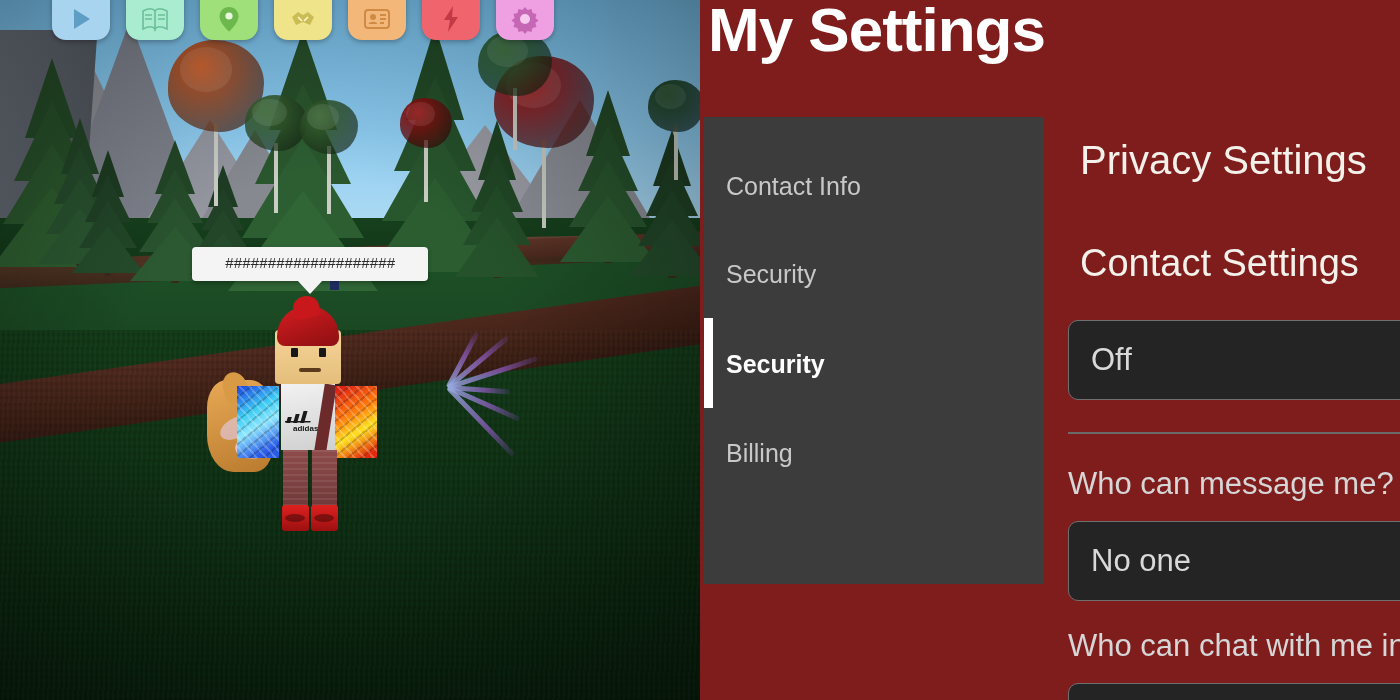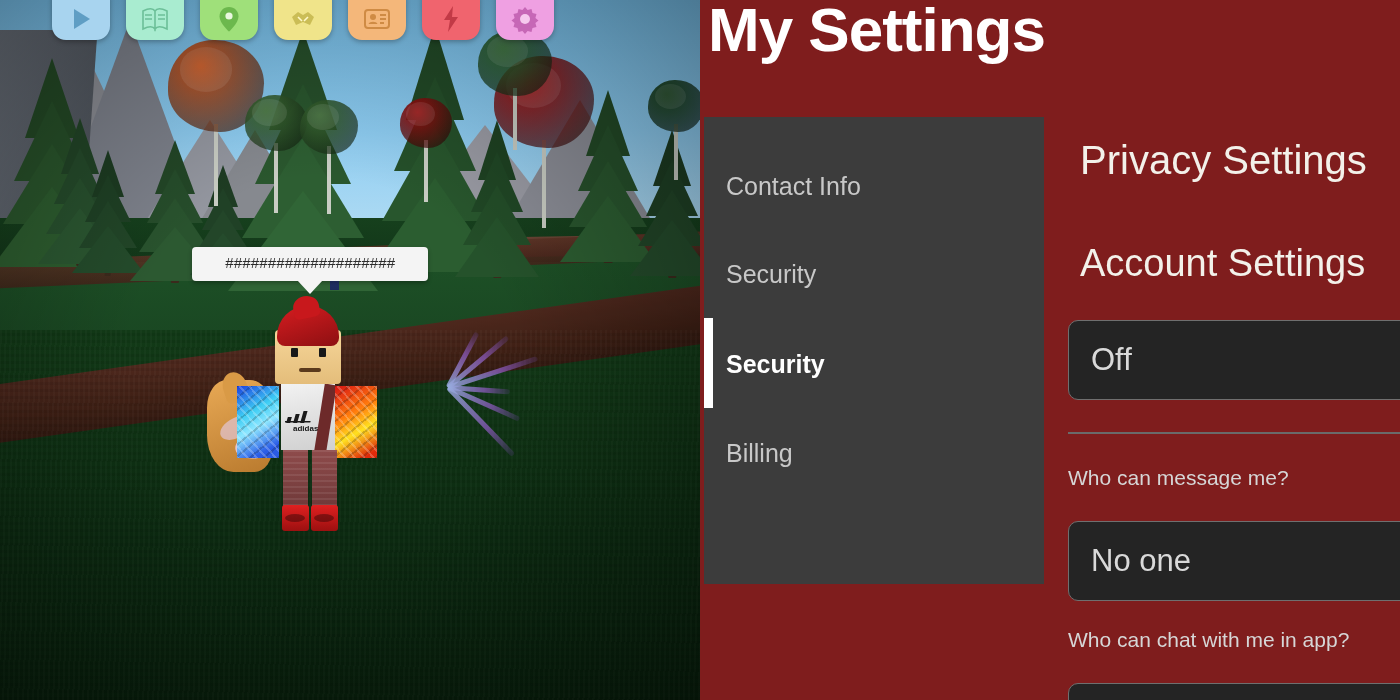--- a/index.html
+++ b/index.html
@@ -203,21 +203,21 @@
     position:absolute; left:4px; top:318px; width:9px; height:90px; background:#ffffff;
   }
 
   #content { position:absolute; left:368px; top:0; width:340px; height:700px; }
   .h-sec {
     position:absolute; left:12px; font-weight:normal; color:#f3f1ea; white-space:nowrap;
   }
   #privacy-heading { top:138px; font-size:40px; }
   #contact-heading { top:242px; font-size:38px; }
   .field-label {
-    position:absolute; left:0; font-size:21px; color:#d6d6d6; white-space:nowrap;
+    position:absolute; left:0; font-size:31px; color:#d6d6d6; white-space:nowrap;
   }
   .dropdown {
     position:absolute; left:0; width:420px; height:80px;
     border:1.5px solid #6f6f6f; border-radius:10px; background:#242424;
     display:flex; align-items:center; padding-left:22px;
   }
   .dropdown .val { font-size:31px; color:#d9d9d9; white-space:nowrap; }
   #divider { position:absolute; left:0; top:432px; width:420px; height:2px; background:#6a6a6a; }
   #dd-contact { top:320px; }
   #lbl-message { top:466px; }
@@ -448,21 +448,21 @@
           <span>Security</span>
         </div>
         <div class="nav-item" style="top: 317px; justify-content: center;">
           <span>Billing</span>
         </div>
       </div>
     <div id="active-bar"></div>
 
     <div id="content">
       <div class="h-sec" id="privacy-heading">Privacy Settings</div>
-      <div class="h-sec" id="contact-heading">Account Settings</div>
+      <div class="h-sec" id="contact-heading">Contact Settings</div>
 
       <div class="dropdown" id="dd-contact">
         <span class="val">Off</span>
       </div>
 
       <div id="divider"></div>
 
       <div class="field-label" id="lbl-message">Who can message me?</div>
       <div class="dropdown" id="dd-message">
         <span class="val">No one</span>

